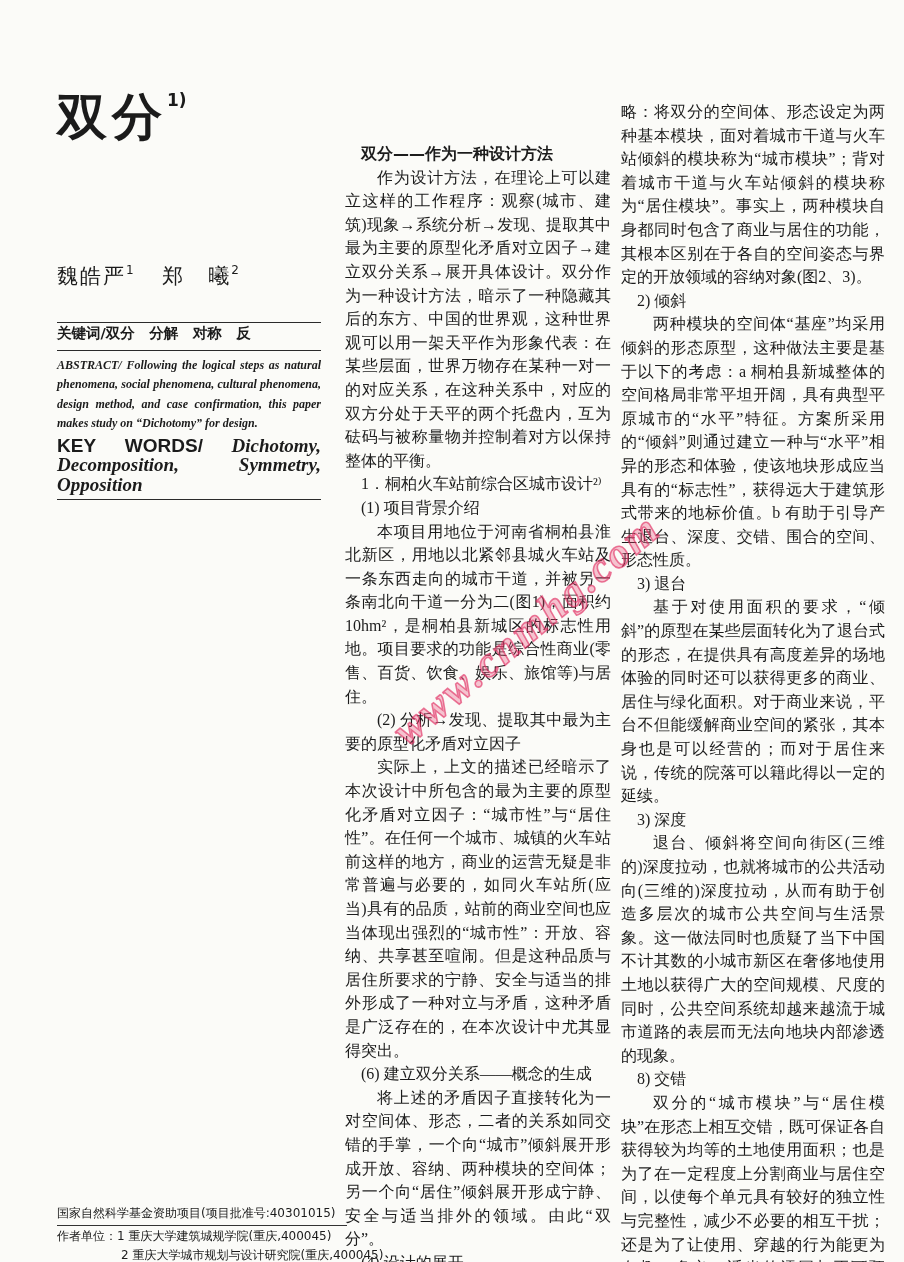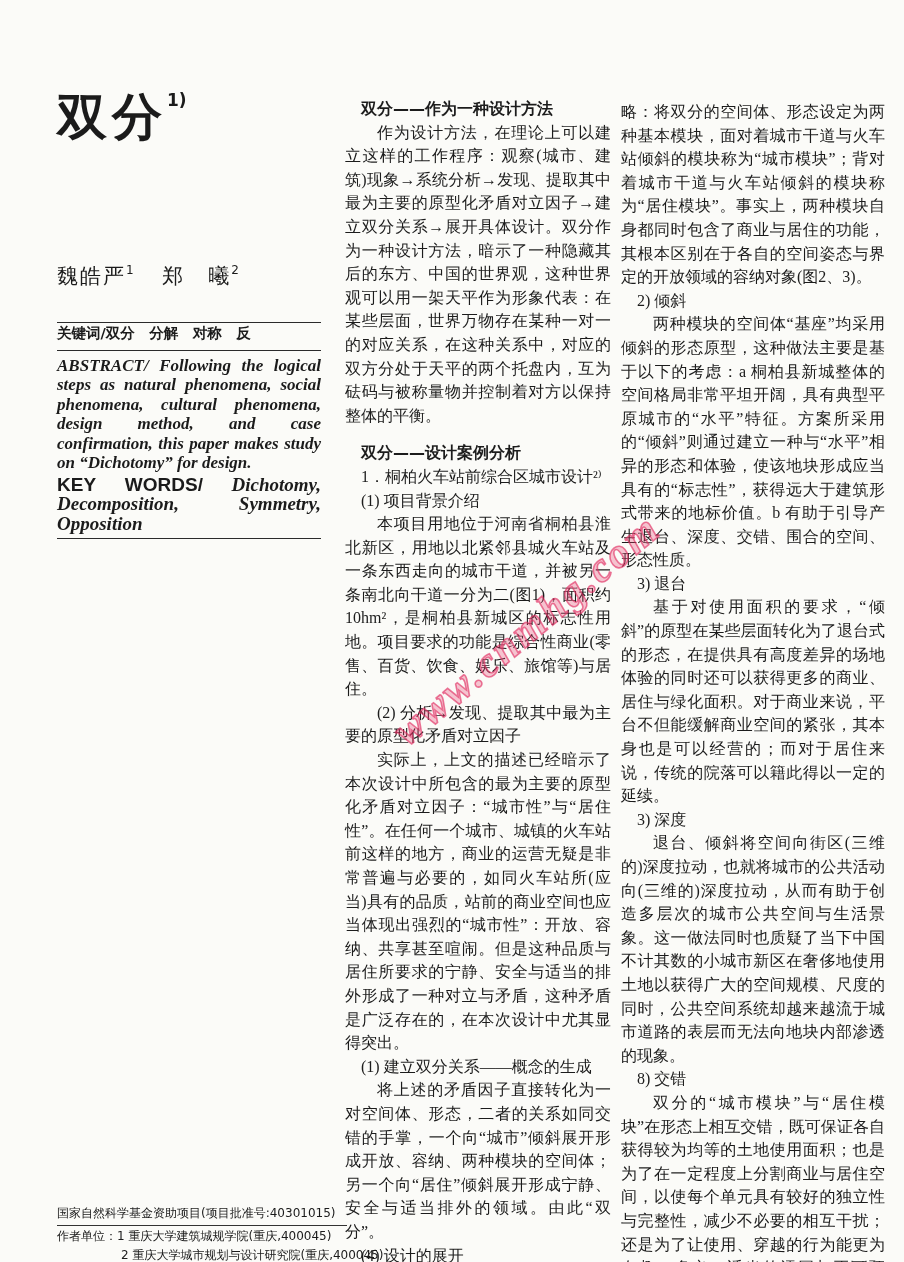--- a/index.html
+++ b/index.html
@@ -34,21 +34,21 @@
     font-size:14.5px;line-height:21.5px;text-align:justify;
     padding:6px 0 2px 0;
   }
   .kw-zh{
     font-family:"DejaVu Sans","Liberation Sans",sans-serif;
     font-weight:700;
     font-size:14.5px;line-height:21.5px;padding:0 0 5px 0;
   }
   .abs-en{
     font-style:italic;font-weight:700;
-    font-size:17px;line-height:19.5px;text-align:justify;
+    font-size:12px;line-height:19.5px;text-align:justify;
     padding:5px 0 2px 0;
   }
   .kw-en{
     font-style:italic;font-weight:700;
     font-size:19px;line-height:19.5px;text-align:justify;
     padding:0 0 5px 0;
   }
   .kw-en .lbl{font-family:"Liberation Sans","DejaVu Sans",sans-serif;font-style:normal;font-weight:700;}
   .footnotes{
     position:absolute;left:0;top:1204px;width:290px;
@@ -64,21 +64,21 @@
     color:#1c1c1c;
   }
   #mid-col{left:345px;}
   #right-col{left:621px;top:100px;width:264px;}
   .blk{margin:0;}
   .blk.para{text-indent:2em;}
   .blk.item{text-indent:1em;}
   .blk.cont{text-indent:0;}
   .blk.heading{
     font-family:"DejaVu Sans","Liberation Sans",sans-serif;
-    font-weight:700;text-indent:1em;
+    font-weight:700;text-indent:1em;margin-top:45px;
   }
   .col .blk.heading:not(:first-child){margin-top:14px;}
   
   .watermark{
     position:absolute;left:383px;top:718px;
     transform:rotate(-40deg);transform-origin:0 0;
     font-family:"Liberation Serif","DejaVu Serif",serif;
     font-style:italic;font-weight:700;
     font-size:42px;letter-spacing:3px;white-space:nowrap;
     color:rgba(233,66,112,0.30);
@@ -116,27 +116,26 @@
       <hr class="fn-rule">
       <div>作者单位：1 重庆大学建筑城规学院(重庆,400045)</div>
       <div class="fn-indent">2 重庆大学城市规划与设计研究院(重庆,400045)</div>
 
     </div>
   </div>
 
   <div id="mid-col" class="col">
       <div class="blk heading">双分——作为一种设计方法</div>
       <div class="blk para">作为设计方法，在理论上可以建立这样的工作程序：观察(城市、建筑)现象→系统分析→发现、提取其中最为主要的原型化矛盾对立因子→建立双分关系→展开具体设计。双分作为一种设计方法，暗示了一种隐藏其后的东方、中国的世界观，这种世界观可以用一架天平作为形象代表：在某些层面，世界万物存在某种一对一的对应关系，在这种关系中，对应的双方分处于天平的两个托盘内，互为砝码与被称量物并控制着对方以保持整体的平衡。</div>
-      <div class="blk heading">双分——设计案例分析</div>
       <div class="blk item">1．桐柏火车站前综合区城市设计²⁾</div>
       <div class="blk item">(1) 项目背景介绍</div>
       <div class="blk para">本项目用地位于河南省桐柏县淮北新区，用地以北紧邻县城火车站及一条东西走向的城市干道，并被另一条南北向干道一分为二(图1)，面积约10hm²，是桐柏县新城区的标志性用地。项目要求的功能是综合性商业(零售、百货、饮食、娱乐、旅馆等)与居住。</div>
       <div class="blk para">(2) 分析→发现、提取其中最为主要的原型化矛盾对立因子</div>
       <div class="blk para">实际上，上文的描述已经暗示了本次设计中所包含的最为主要的原型化矛盾对立因子：“城市性”与“居住性”。在任何一个城市、城镇的火车站前这样的地方，商业的运营无疑是非常普遍与必要的，如同火车站所(应当)具有的品质，站前的商业空间也应当体现出强烈的“城市性”：开放、容纳、共享甚至喧闹。但是这种品质与居住所要求的宁静、安全与适当的排外形成了一种对立与矛盾，这种矛盾是广泛存在的，在本次设计中尤其显得突出。</div>
-      <div class="blk item">(1) 建立双分关系——概念的生成</div>
+      <div class="blk item">(6) 建立双分关系——概念的生成</div>
       <div class="blk para">将上述的矛盾因子直接转化为一对空间体、形态，二者的关系如同交错的手掌，一个向“城市”倾斜展开形成开放、容纳、两种模块的空间体；另一个向“居住”倾斜展开形成宁静、安全与适当排外的领域。由此“双分”。</div>
       <div class="blk item">(4) 设计的展开</div>
     </div>
 
   <div id="right-col" class="col">
       <div class="blk cont">略：将双分的空间体、形态设定为两种基本模块，面对着城市干道与火车站倾斜的模块称为“城市模块”；背对着城市干道与火车站倾斜的模块称为“居住模块”。事实上，两种模块自身都同时包含了商业与居住的功能，其根本区别在于各自的空间姿态与界定的开放领域的容纳对象(图2、3)。</div>
       <div class="blk item">2) 倾斜</div>
       <div class="blk para">两种模块的空间体“基座”均采用倾斜的形态原型，这种做法主要是基于以下的考虑：a 桐柏县新城整体的空间格局非常平坦开阔，具有典型平原城市的“水平”特征。方案所采用的“倾斜”则通过建立一种与“水平”相异的形态和体验，使该地块形成应当具有的“标志性”，获得远大于建筑形式带来的地标价值。b 有助于引导产生退台、深度、交错、围合的空间、形态性质。</div>
       <div class="blk item">3) 退台</div>
       <div class="blk para">基于对使用面积的要求，“倾斜”的原型在某些层面转化为了退台式的形态，在提供具有高度差异的场地体验的同时还可以获得更多的商业、居住与绿化面积。对于商业来说，平台不但能缓解商业空间的紧张，其本身也是可以经营的；而对于居住来说，传统的院落可以籍此得以一定的延续。</div>

